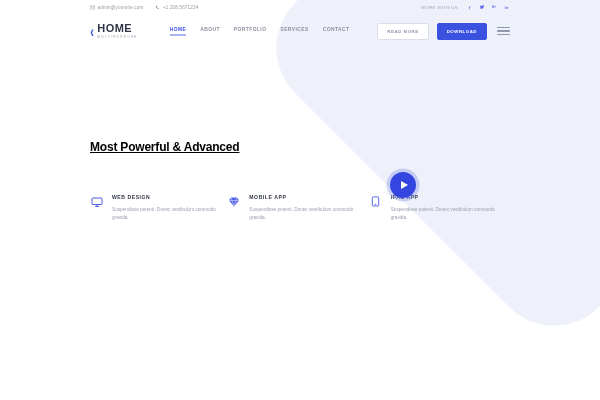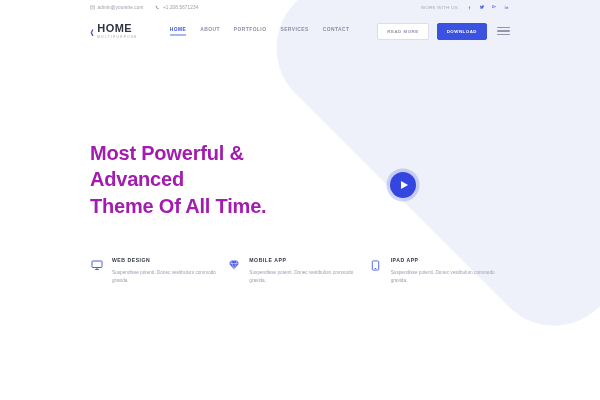--- a/index.html
+++ b/index.html
@@ -188,27 +188,28 @@
   }
 
   
   #hero {
     position: relative;
     z-index: 4;
     padding: 92px 90px 0 90px;
     box-sizing: border-box;
   }
   #hero-title {
-    font-size: 20px;
-    font-weight: 700;
-    color: #a21caf;
+    font-size: 12px;
+    font-weight: 700;
+    color: #000000;
     line-height: 1.32;
     letter-spacing: -0.2px;
     margin: 0;
     max-width: 215px;
+    text-decoration: underline;
   }
 
   
   #play-button {
     position: absolute;
     left: 390px;
     top: 172px;
     width: 26px;
     height: 26px;
     border-radius: 50%;
@@ -345,21 +346,20 @@
       <span></span>
       <span></span>
       <span></span>
     </div>
   </div>
 </div>
 
 <div id="hero">
   <h1 id="hero-title">
     <span>Most Powerful &amp; Advanced</span><br>
-    <span>Theme Of All Time.</span>
   </h1>
 </div>
 
 <div id="play-button">
   <div id="play-triangle"></div>
 </div>
 
 <div id="features">
 
   <div class="feature">

